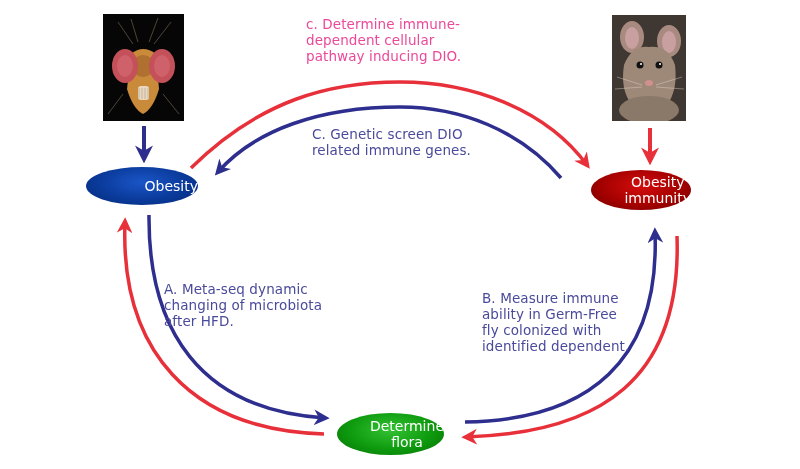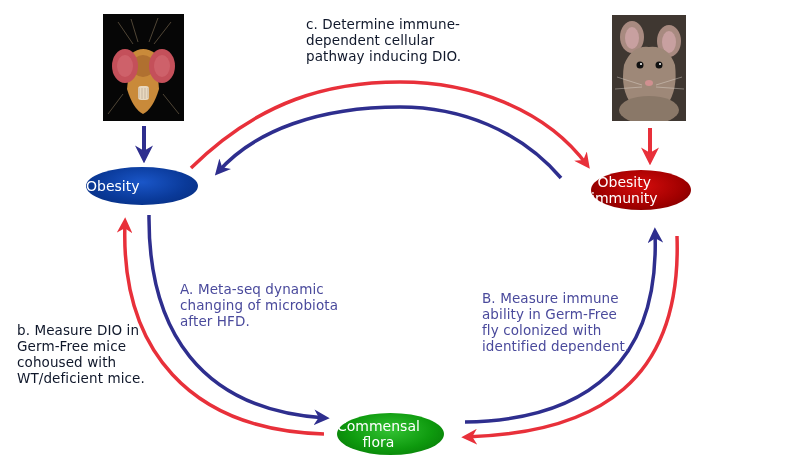--- a/index.html
+++ b/index.html
@@ -12,28 +12,28 @@
       font-family: "DejaVu Sans", sans-serif;
     }
     svg#arrows { position: absolute; left: 0; top: 0; }
     .label {
       position: absolute;
       font-size: 13.5px;
       line-height: 16px;
       white-space: pre;
       letter-spacing: 0.1px;
     }
-    .red { color: #0f172a; }
+    .red { color: #ec4899; }
     .blue { color: #4a4a9c; }
     .node {
       position: absolute;
       border-radius: 50%;
       display: flex;
       align-items: center;
-      justify-content: flex-start;
+      justify-content: flex-end;
       text-align: center;
       color: #ffffff;
       font-size: 14px;
       line-height: 16px;
       white-space: pre;
     }
     #node-obesity {
       left: 86px; top: 167px; width: 112px; height: 38px;
       background: radial-gradient(ellipse at 50% 40%, #1a56c8 0%, #0a3a9a 55%, #062a78 100%);
     }
@@ -135,32 +135,30 @@
   </div>
 
   <div class="node" id="node-obesity">
     <span>Obesity</span>
   </div>
   <div class="node" id="node-innate">
     <span>Obesity
 immunity</span>
   </div>
   <div class="node" id="node-flora">
-    <span>Commensal
+    <span>Determine
 flora</span>
   </div>
 
   <div class="label red" style="left:306px; top:16px;">c. Determine immune-
 dependent cellular
 pathway inducing DIO.</div>
-  <div class="label blue" style="left:180px; top:281px;">A. Meta-seq dynamic
+  <div class="label blue" style="left:312px; top:126px;">C. Genetic screen DIO
+related immune genes.</div>
+  <div class="label blue" style="left:164px; top:281px;">A. Meta-seq dynamic
 changing of microbiota
 after HFD.</div>
-  <div class="label red" style="left:17px; top:322px;">b. Measure DIO in
-Germ-Free mice
-cohoused with
-WT/deficient mice.</div>
   <div class="label blue" style="left:482px; top:290px;">B. Measure immune
 ability in Germ-Free
 fly colonized with
 identified dependent.</div>
 
 </div>
 
 </body></html>

